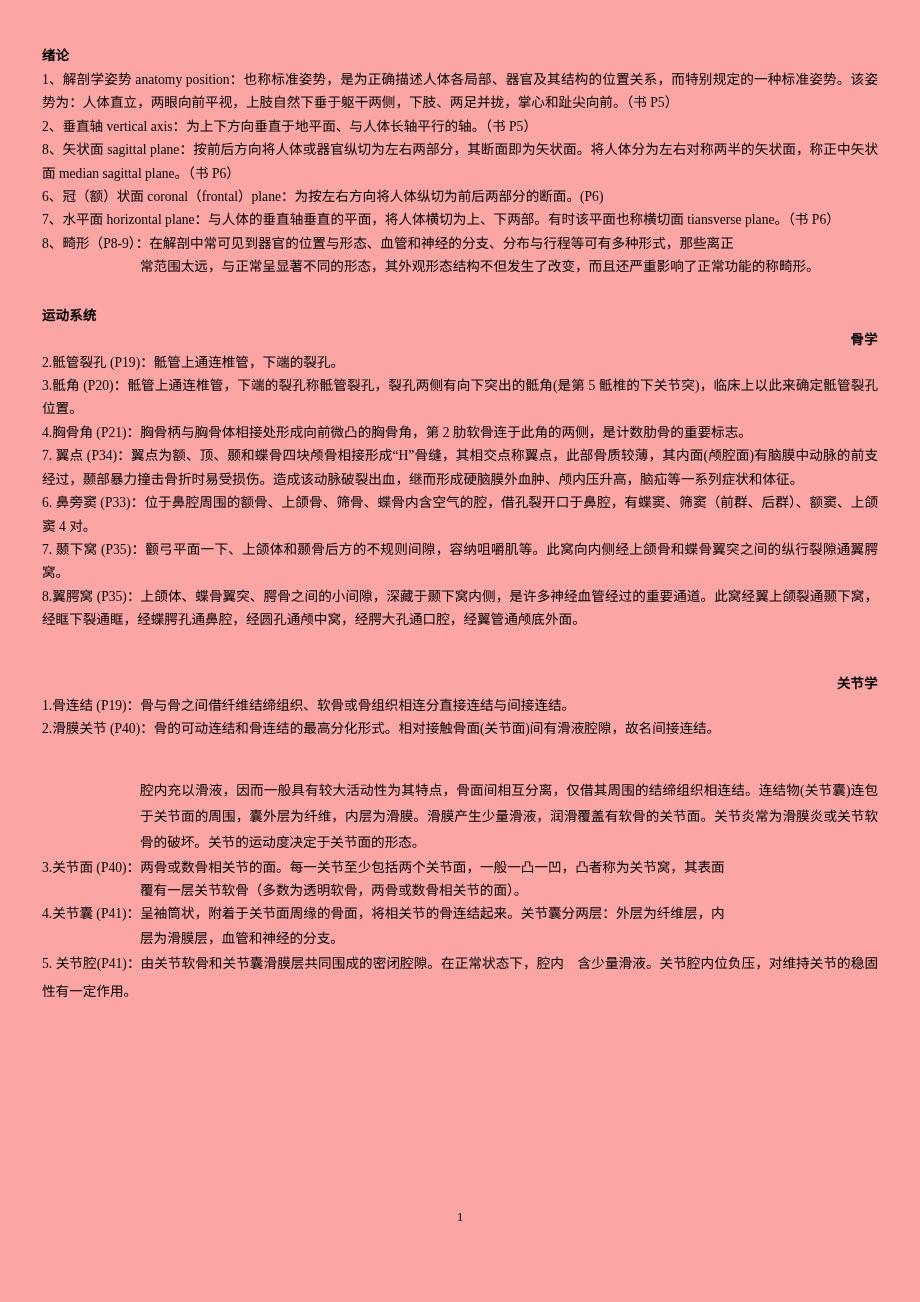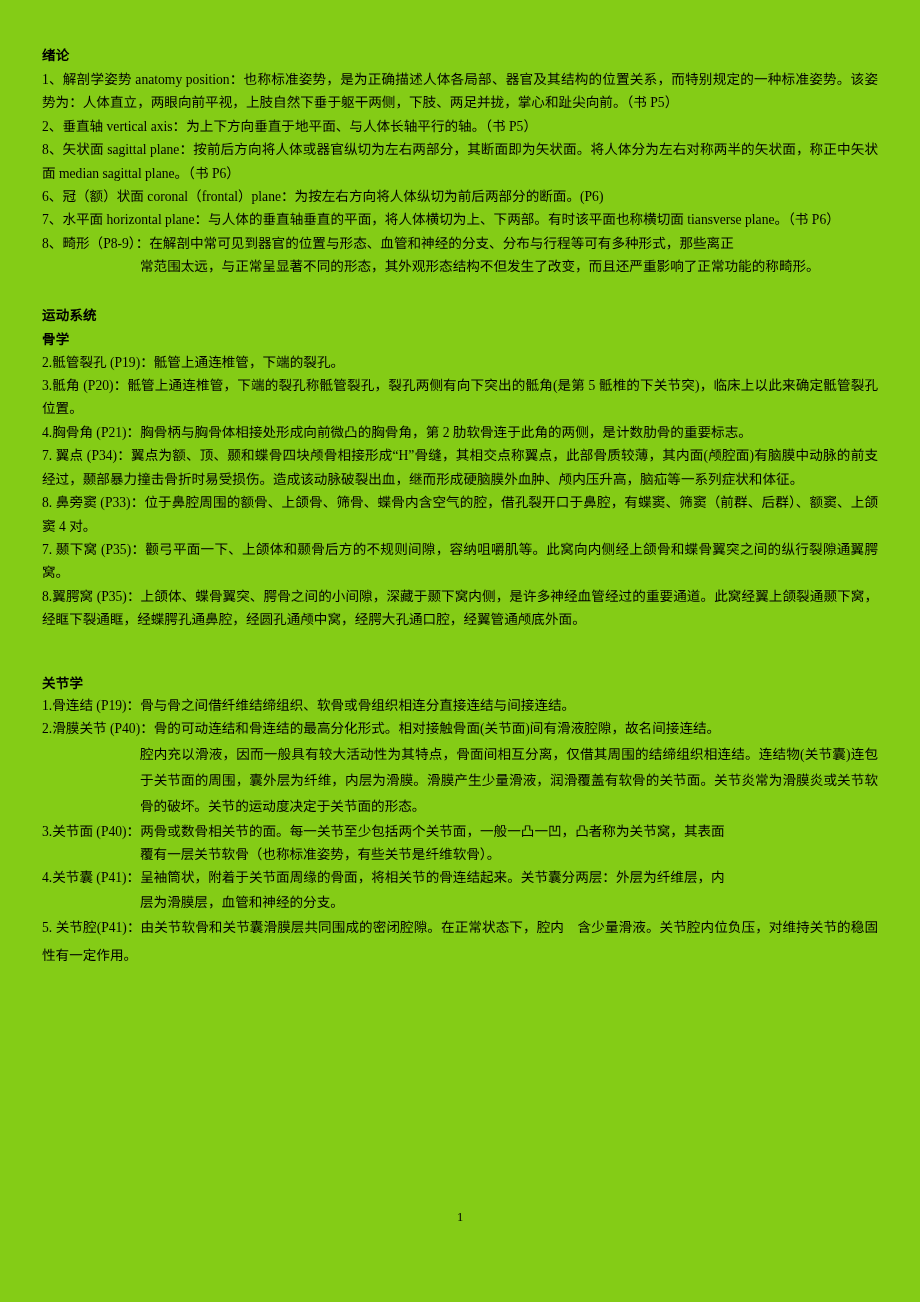--- a/index.html
+++ b/index.html
@@ -11,21 +11,21 @@
   body {
     font-family: "Liberation Serif", "DejaVu Serif", serif;
     color: #000000;
     -webkit-font-smoothing: antialiased;
   }
   .page {
     position: relative;
     width: 920px;
     height: 1302px;
     margin: 0 auto;
-    background: #84cc16;
+    background: #fca5a5;
     box-sizing: border-box;
     padding: 44px 42px 0 42px;
     overflow: hidden;
   }
   .doc-body {
     width: 836px;
   }
   
   .section-heading {
     font-family: "DejaVu Sans", "Liberation Sans", sans-serif;
@@ -33,21 +33,21 @@
     font-size: 13.5px;
     line-height: 22px;
     margin: 0 0 2px 0;
     letter-spacing: 0.2px;
   }
   .sub-heading {
     font-family: "DejaVu Sans", "Liberation Sans", sans-serif;
     font-weight: bold;
     font-size: 13.5px;
     line-height: 22px;
-    text-align: left;
+    text-align: right;
     margin: 0;
     letter-spacing: 0.2px;
   }
   .sub-heading.tight {
     margin: 0 0 1px 0;
   }
   
   .para {
     font-size: 13.6px;
     line-height: 23.4px;
@@ -67,20 +67,21 @@
     line-height: 23.4px;
     margin: 0;
     padding-left: 98px;
     text-align: justify;
     text-justify: inter-ideograph;
     word-break: break-all;
     font-family: Liberation Serif, serif;
   }
   .cont.loose {
     line-height: 26px;
+    margin-top: 36px;
   }
   .wide-sp2 {
     letter-spacing: 1.0px;
   }
   .gap-lg { height: 25px; }
   .gap-xl { height: 40px; }
   .page-number {
     position: absolute;
     left: 0;
     right: 0;
@@ -122,37 +123,37 @@
 
 
     <p class="para">2.骶管裂孔 (P19)：骶管上通连椎管，下端的裂孔。</p>
 
     <p class="para">3.骶角 (P20)：骶管上通连椎管，下端的裂孔称骶管裂孔，裂孔两侧有向下突出的骶角(是第 5 骶椎的下关节突)，临床上以此来确定骶管裂孔位置。</p>
 
     <p class="para">4.胸骨角 (P21)：胸骨柄与胸骨体相接处形成向前微凸的胸骨角，第 2 肋软骨连于此角的两侧，是计数肋骨的重要标志。</p>
 
     <p class="para">7. 翼点 (P34)：翼点为额、顶、颞和蝶骨四块颅骨相接形成“H”骨缝，其相交点称翼点，此部骨质较薄，其内面(颅腔面)有脑膜中动脉的前支经过，颞部暴力撞击骨折时易受损伤。造成该动脉破裂出血，继而形成硬脑膜外血肿、颅内压升高，脑疝等一系列症状和体征。</p>
 
-    <p class="para">8. 鼻旁窦 (P33)：位于鼻腔周围的额骨、上颌骨、筛骨、蝶骨内含空气的腔，借孔裂开口于鼻腔，有蝶窦、筛窦（前群、后群）、额窦、上颌窦 4 对。</p>
+    <p class="para">6. 鼻旁窦 (P33)：位于鼻腔周围的额骨、上颌骨、筛骨、蝶骨内含空气的腔，借孔裂开口于鼻腔，有蝶窦、筛窦（前群、后群）、额窦、上颌窦 4 对。</p>
 
     <p class="para">7. 颞下窝 (P35)：颧弓平面一下、上颌体和颞骨后方的不规则间隙，容纳咀嚼肌等。此窝向内侧经上颌骨和蝶骨翼突之间的纵行裂隙通翼腭窝。</p>
 
     <p class="para">8.翼腭窝 (P35)：上颌体、蝶骨翼突、腭骨之间的小间隙，深藏于颞下窝内侧，是许多神经血管经过的重要通道。此窝经翼上颌裂通颞下窝，经眶下裂通眶，经蝶腭孔通鼻腔，经圆孔通颅中窝，经腭大孔通口腔，经翼管通颅底外面。</p>
 
     <div class="gap-xl"></div>
 
     <h2 class="sub-heading">关节学</h2>
 
     <p class="para">1.骨连结 (P19)：骨与骨之间借纤维结缔组织、软骨或骨组织相连分直接连结与间接连结。</p>
 
     <p class="para loose">2.滑膜关节 (P40)：骨的可动连结和骨连结的最高分化形式。相对接触骨面(关节面)间有滑液腔隙，故名间接连结。</p>
     <p class="cont loose">腔内充以滑液，因而一般具有较大活动性为其特点，骨面间相互分离，仅借其周围的结缔组织相连结。连结物(关节囊)连包于关节面的周围，囊外层为纤维，内层为滑膜。滑膜产生少量滑液，润滑覆盖有软骨的关节面。关节炎常为滑膜炎或关节软骨的破坏。关节的运动度决定于关节面的形态。</p>
 
     <p class="para">3.关节面 (P40)：两骨或数骨相关节的面。每一关节至少包括两个关节面，一般一凸一凹，凸者称为关节窝，其表面</p>
-    <p class="cont">覆有一层关节软骨（也称标准姿势，有些关节是纤维软骨）。</p>
+    <p class="cont">覆有一层关节软骨（多数为透明软骨，两骨或数骨相关节的面）。</p>
 
     <p class="para loose">4.关节囊 (P41)：呈袖筒状，附着于关节面周缘的骨面，将相关节的骨连结起来。关节囊分两层：外层为纤维层，内</p>
     <p class="cont">层为滑膜层，血管和神经的分支。</p>
 
     <p class="para loose2">5. 关节腔(P41)：由关节软骨和关节囊滑膜层共同围成的密闭腔隙。在正常状态下，腔内　含少量滑液。关节腔内位负压，对维持关节的稳固性有一定作用。</p>
 
   </div>
 
   <div class="page-number">1</div>
 </div>

